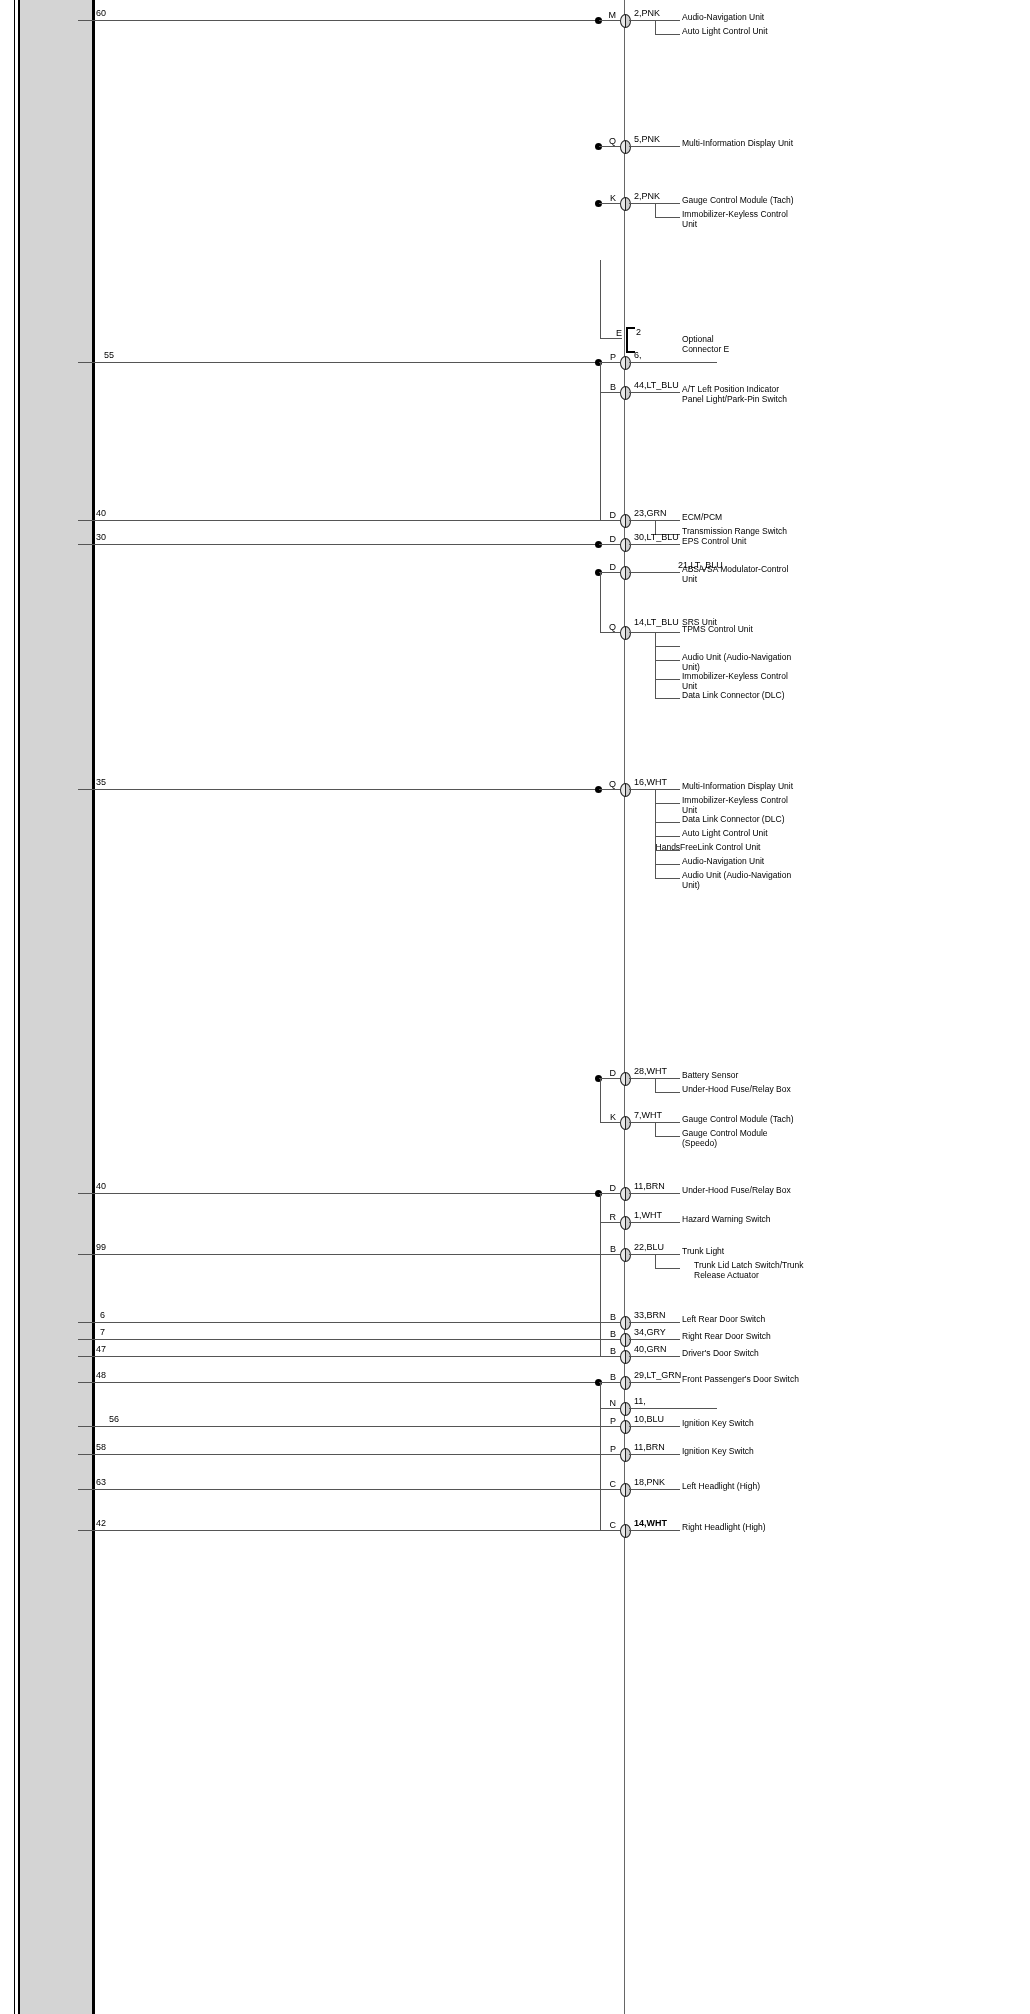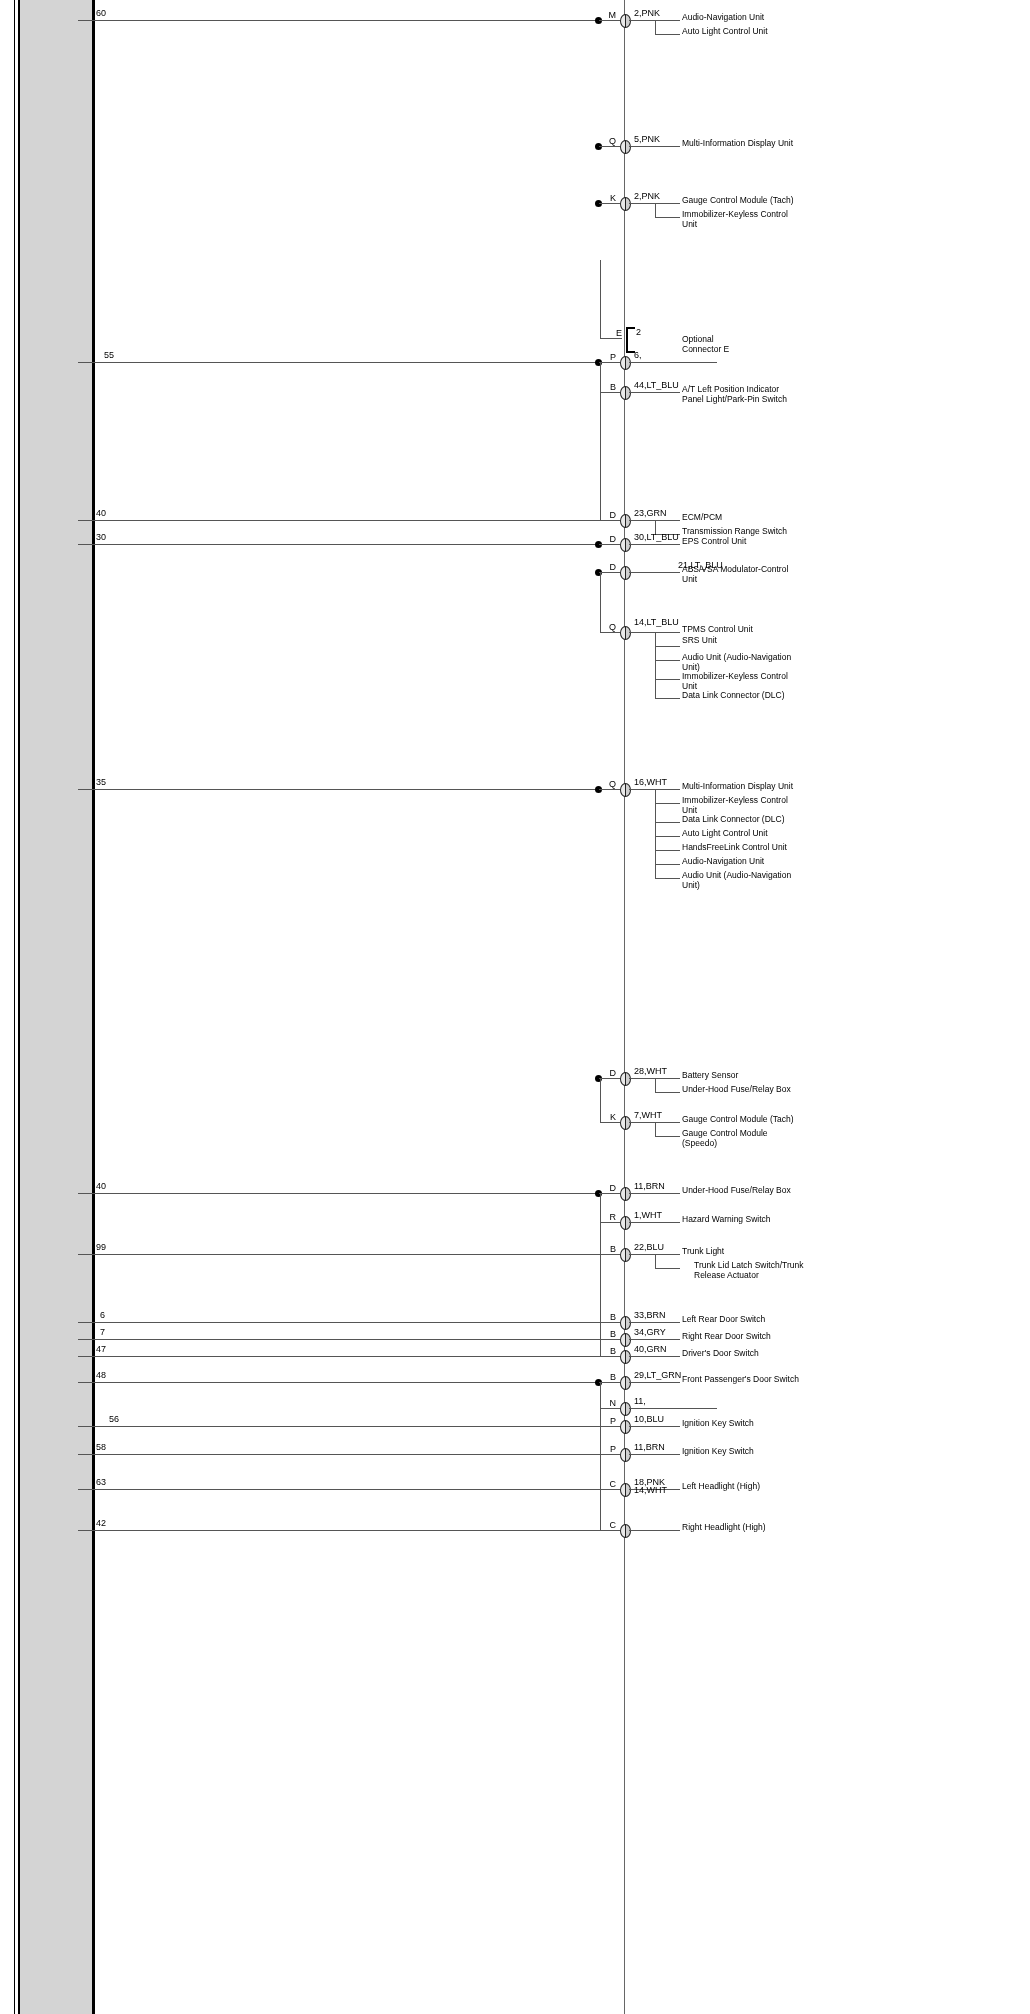--- a/index.html
+++ b/index.html
@@ -126,21 +126,21 @@
       <div class="gauge" style="left: 634px; top: 561px; margin-left: 44px;">21,LT_BLU</div>
       <div class="hwire" style="left: 629px; top: 572px; width: 51px;"></div>
       <div class="destw" style="left: 682px; top: 565px; white-space: pre-line;">ABS/VSA Modulator-Control Unit</div>
       <div class="vwire" style="left: 600px; top: 572px; height: 60px;"></div>
       <div class="hwire" style="left: 600px; top: 632px; width: 20px;"></div>
       <div class="letter" style="left: 604px; top: 623px; width: 12px;">Q</div>
       <div class="conn" style="left: 620px; top: 626px;"></div>
       <div class="gauge" style="left: 634px; top: 618px;">14,LT_BLU</div>
       <div class="hwire" style="left: 629px; top: 632px; width: 51px;"></div>
       <div class="destw" style="left: 682px; top: 625px; white-space: pre-line;">TPMS Control Unit</div>
-      <div class="destw" style="left: 682px; top: 636px; white-space: pre-line;">SRS Unit</div>
+      <div class="destw" style="left: 682px; top: 618px; white-space: pre-line;">SRS Unit</div>
       <div class="branch-h" style="left: 655px; top: 646px; width: 25px;"></div>
       <div class="destw" style="left: 682px; top: 653px; white-space: pre-line;">Audio Unit (Audio-Navigation Unit)</div>
       <div class="branch-h" style="left: 655px; top: 660px; width: 25px;"></div>
       <div class="destw" style="left: 682px; top: 672px; white-space: pre-line;">Immobilizer-Keyless Control Unit</div>
       <div class="branch-h" style="left: 655px; top: 679px; width: 25px;"></div>
       <div class="destw" style="left: 682px; top: 691px; white-space: pre-line;">Data Link Connector (DLC)</div>
       <div class="branch-h" style="left: 655px; top: 698px; width: 25px;"></div>
       <div class="branch-v" style="left: 655px; top: 632px; height: 66px;"></div>
       <div class="pinnum" style="left: 96px; top: 778px;">35</div>
       <div class="hwire" style="left: 78px; top: 789px; width: 520px;"></div>
@@ -150,21 +150,21 @@
       <div class="conn" style="left: 620px; top: 783px;"></div>
       <div class="gauge" style="left: 634px; top: 778px;">16,WHT</div>
       <div class="hwire" style="left: 629px; top: 789px; width: 51px;"></div>
       <div class="destw" style="left: 682px; top: 782px; white-space: pre-line;">Multi-Information Display Unit</div>
       <div class="destw" style="left: 682px; top: 796px; white-space: pre-line;">Immobilizer-Keyless Control Unit</div>
       <div class="branch-h" style="left: 655px; top: 803px; width: 25px;"></div>
       <div class="destw" style="left: 682px; top: 815px; white-space: pre-line;">Data Link Connector (DLC)</div>
       <div class="branch-h" style="left: 655px; top: 822px; width: 25px;"></div>
       <div class="destw" style="left: 682px; top: 829px; white-space: pre-line;">Auto Light Control Unit</div>
       <div class="branch-h" style="left: 655px; top: 836px; width: 25px;"></div>
-      <div class="destw" style="left: 682px; top: 843px; white-space: pre-line;">HandsFreeLink Control Unit</div>
+      <div class="destw" style="left: 648px; top: 843px; white-space: pre-line; text-align: center;">HandsFreeLink Control Unit</div>
       <div class="branch-h" style="left: 655px; top: 850px; width: 25px;"></div>
       <div class="destw" style="left: 682px; top: 857px; white-space: pre-line;">Audio-Navigation Unit</div>
       <div class="branch-h" style="left: 655px; top: 864px; width: 25px;"></div>
       <div class="destw" style="left: 682px; top: 871px; white-space: pre-line;">Audio Unit (Audio-Navigation Unit)</div>
       <div class="branch-h" style="left: 655px; top: 878px; width: 25px;"></div>
       <div class="branch-v" style="left: 655px; top: 789px; height: 89px;"></div>
       <div class="dot" style="left: 595px; top: 1075px;"></div>
       <div class="hwire" style="left: 599px; top: 1078px; width: 21px;"></div>
       <div class="letter" style="left: 604px; top: 1069px; width: 12px;">D</div>
       <div class="conn" style="left: 620px; top: 1072px;"></div>
@@ -280,21 +280,21 @@
       <div class="conn" style="left: 620px; top: 1483px;"></div>
       <div class="gauge" style="left: 634px; top: 1478px;">18,PNK</div>
       <div class="hwire" style="left: 629px; top: 1489px; width: 51px;"></div>
       <div class="destw" style="left: 682px; top: 1482px; white-space: pre-line;">Left Headlight (High)</div>
       <div class="pinnum" style="left: 96px; top: 1519px;">42</div>
       <div class="hwire" style="left: 78px; top: 1530px; width: 542px;"></div>
       <div class="vwire" style="left: 600px; top: 1382px; height: 148px;"></div>
       <div class="hwire" style="left: 600px; top: 1530px; width: 20px;"></div>
       <div class="letter" style="left: 604px; top: 1521px; width: 12px;">C</div>
       <div class="conn" style="left: 620px; top: 1524px;"></div>
-      <div class="gauge" style="left: 634px; top: 1486px;">14,WHT</div>
+      <div class="gauge" style="left: 634px; top: 1519px; font-weight: bold;">14,WHT</div>
       <div class="hwire" style="left: 629px; top: 1530px; width: 51px;"></div>
       <div class="destw" style="left: 682px; top: 1523px; white-space: pre-line;">Right Headlight (High)</div>
     </div>
 
   <div id="optional">
       <div class="vwire" style="left: 600px; top: 260px; height: 78px;"></div>
       <div class="hwire" style="left: 600px; top: 338px; width: 22px;"></div>
       <div class="letter" style="left: 610px; top: 329px; width: 12px;">E</div>
       <div class="bracket" style="left: 626px; top: 327px;"></div>
       <div class="gauge" style="left: 636px; top: 328px;">2</div>

